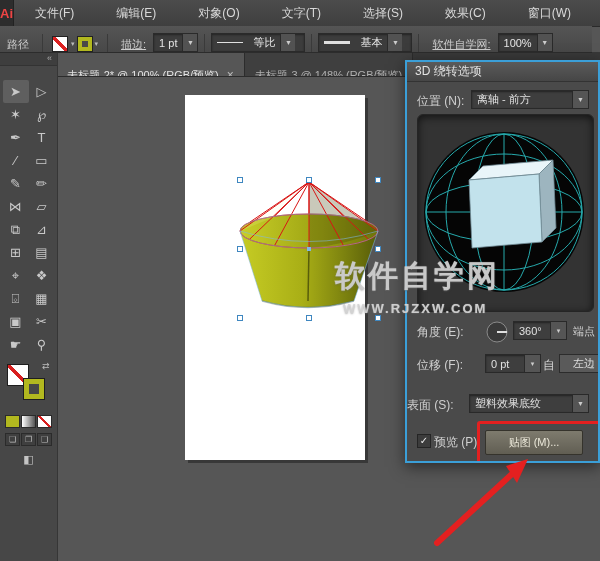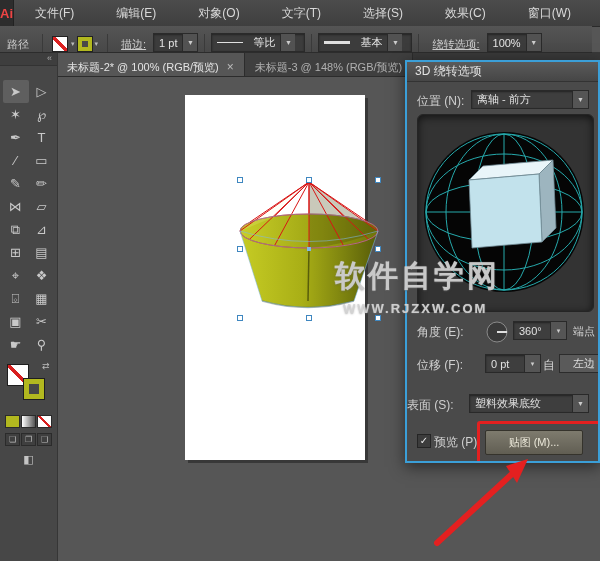--- a/index.html
+++ b/index.html
@@ -58,21 +58,21 @@
     display:flex;align-items:center;justify-content:center;font-size:8px;color:#bbb;}
   .cc-color{background:#b2b81f;}
   .cc-grad{background:linear-gradient(90deg,#fff,#555);}
   .cc-none{background:#fff;background-image:linear-gradient(45deg,transparent 44%,#d81e1e 44%,#d81e1e 56%,transparent 56%);}
   .mode-cell{background:#3f3f3f;}
   .screen-row{margin-top:7px;text-align:center;color:#c5c5c5;font-size:11px;}
 
   
   .tabbar{position:absolute;top:52px;left:57px;right:0;height:24px;background:#383838;display:flex;
     border-bottom:1px solid #2c2c2c;z-index:4;}
-  .tab{padding:4px 10px;line-height:23px;font-size:11px;white-space:nowrap;overflow:hidden;border-right:1px solid #2c2c2c;}
+  .tab{padding:12px 10px;line-height:23px;font-size:11px;white-space:nowrap;overflow:hidden;border-right:1px solid #2c2c2c;}
   .tab.active{background:#565656;color:#e3e3e3;}
   .tab.inactive{background:#3f3f3f;color:#b0b0b0;}
   .tab .x{margin-left:8px;color:#bbb;font-size:12px;}
 
   
   .canvas{position:absolute;top:76px;left:57px;right:0;bottom:0;background:#565656;z-index:1;}
 
   
   .dialog{position:absolute;left:405px;top:60px;width:195px;height:403px;box-sizing:border-box;
     background:#4a4a4a;border:2px solid #3b9fd8;z-index:30;overflow:hidden;
@@ -153,21 +153,21 @@
       <span class="txt">等比</span>
       <span class="dd-arrow">▼</span>
     </span>
     <span class="cb-sep"></span>
     <span class="cb-field" style="width:92px">
       <span class="line-sample ls-thick"></span>
       <span class="txt">基本</span>
       <span class="dd-arrow">▼</span>
     </span>
     <span class="cb-sep"></span>
-    <span class="cb-label cb-link">绕转选项:</span>
+    <span class="cb-label cb-link">软件自学网:</span>
     <span class="cb-field">
       <span class="txt">100%</span>
       <span class="dd-arrow">▼</span>
     </span>
   </div>
 
   <div class="toolbar">
     <div class="tb-head">«</div>
     <div class="tools">
 

